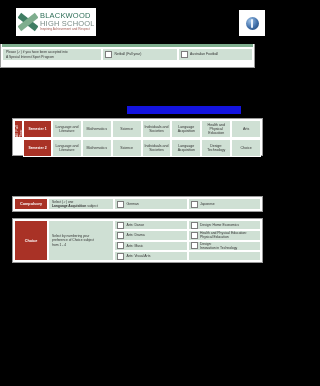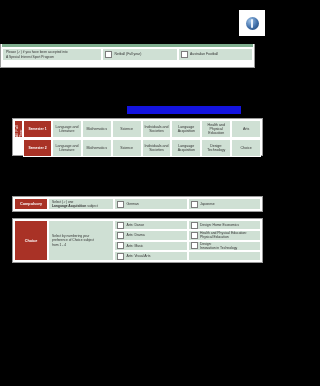--- a/index.html
+++ b/index.html
@@ -341,20 +341,31 @@
     font-size: 3.3px;
     color: #333333;
     line-height: 1.3;
     white-space: pre-line;
   }
 </style>
 </head>
 <body>
 
 <div class="header-band">
+  <div class="logo-plate">
+    <div class="logo-mark">
+      <div class="lm-a"></div>
+      <div class="lm-b"></div>
+    </div>
+    <div class="logo-text">
+      <div class="logo-l1">BLACKWOOD</div>
+      <div class="logo-l2">HIGH SCHOOL</div>
+      <div class="logo-l3">Inspiring Achievement and Respect</div>
+    </div>
+  </div>
   <div class="badge-plate">
     <div class="badge-circle"></div>
   </div>
 </div>
 
 <div class="blue-bar"></div>
 
 <div class="sheet" id="year-grid">
 
   <div class="yg-row">

